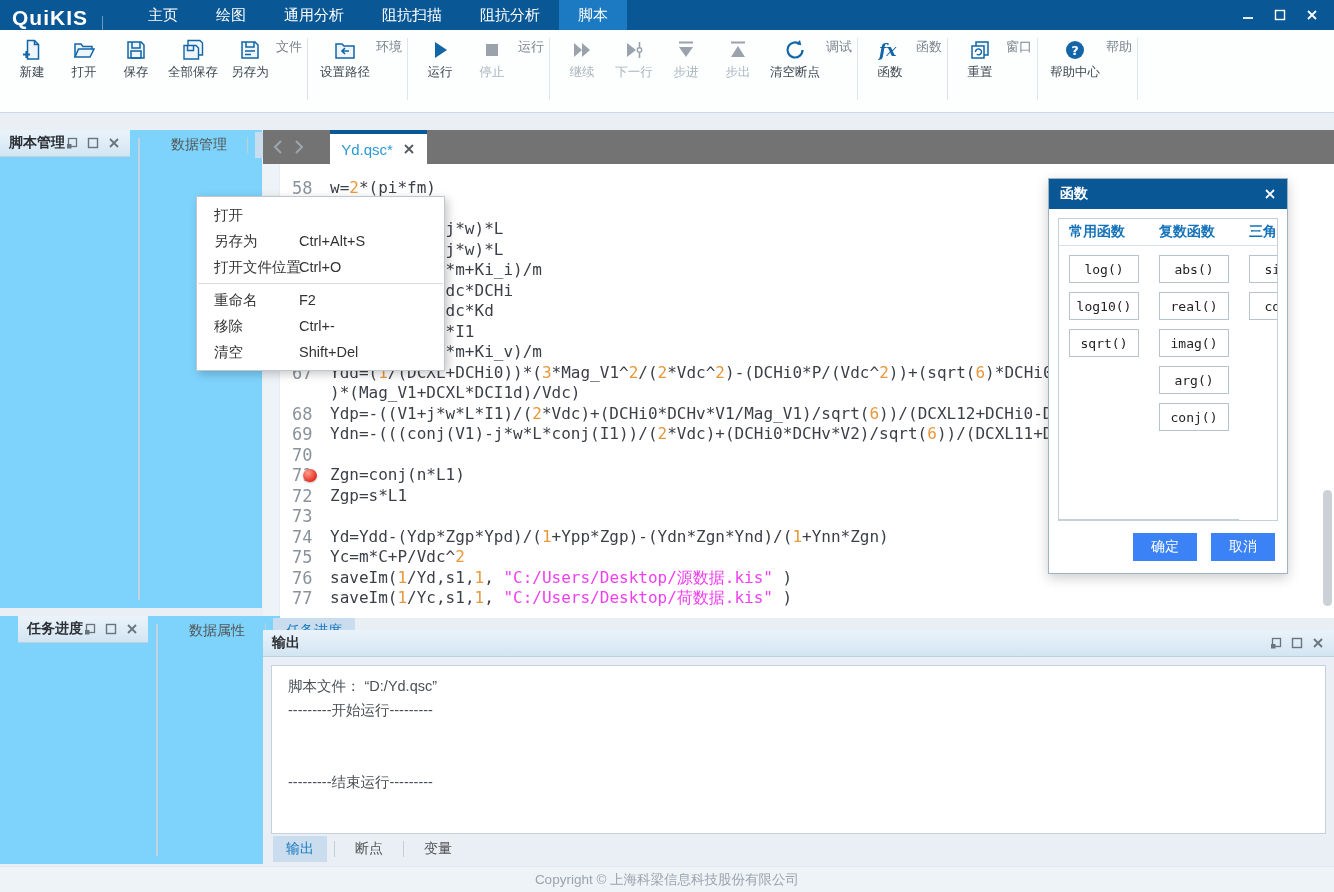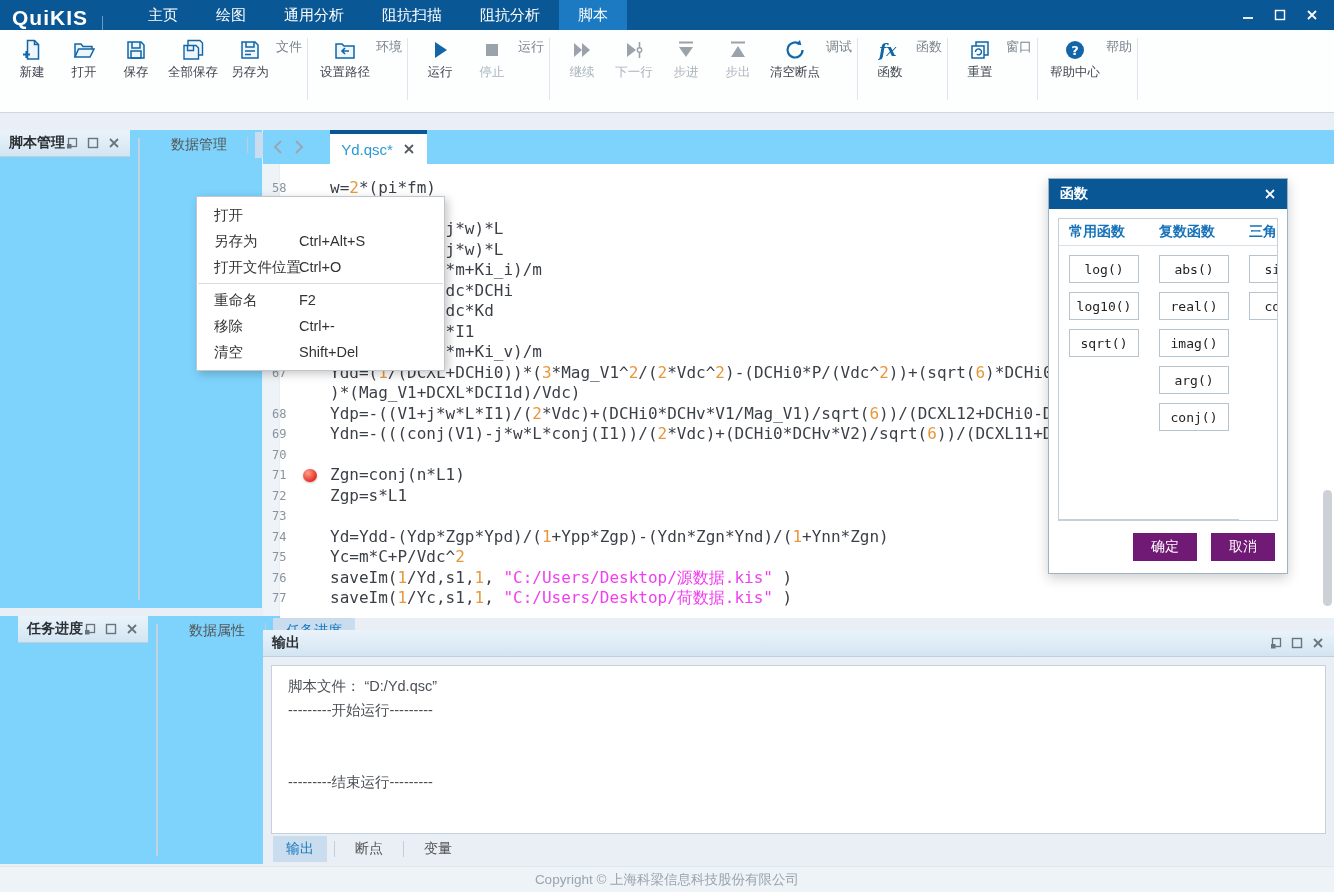--- a/index.html
+++ b/index.html
@@ -33,31 +33,31 @@
   .picons{margin-left:auto;display:flex;gap:7px;align-items:center;}
   .picon{display:flex;align-items:center;justify-content:center;width:14px;height:14px;}
   .pbody{flex:1;background:#fff;border:1px solid #c3d2de;margin:8px;position:relative;overflow:hidden;}
   .ptabs{height:30px;display:flex;align-items:center;padding:0 10px;flex:0 0 auto;}
   .ptab{padding:4px 13px;font-size:14px;color:#555;white-space:nowrap;}
   .ptab.active{background:#c9ddee;color:#1777bd;}
   .tsep{width:1px;height:16px;background:#c3cdd6;margin:0 7px;}
   .filerow{margin:12px 6px 0 26px;background:#dcebf8;display:flex;align-items:center;gap:6px;padding:3px 7px;width:fit-content;}
   .filename{font-size:15px;color:#2d6da8;background:#c6def3;padding:0 4px;}
   
-  .tabbar{position:absolute;left:263px;top:130px;width:1071px;height:34px;background:#7dd3fc;border-bottom:1px solid #c2d2df;}
+  .tabbar{position:absolute;left:263px;top:130px;width:1071px;height:34px;background:#737373;border-bottom:1px solid #c2d2df;}
   .chev{position:absolute;top:9px;}
   .chev.left{left:9px;} .chev.right{left:30px;}
   .edittab{position:absolute;left:67px;top:0;height:30px;width:97px;background:#fff;border-top:4px solid #0a5796;
            display:flex;align-items:center;justify-content:center;gap:9px;font-size:15px;color:#2a9ad4;}
   .editor{position:absolute;left:263px;top:164px;width:1071px;height:454px;background:#fff;overflow:hidden;}
   .gutterbg{position:absolute;left:0;top:0;bottom:0;width:16px;background:#eef3f8;border-right:1px solid #e6edf3;}
   .code{position:absolute;left:0;top:14px;right:0;}
   .codeline{position:relative;height:20.5px;padding-left:67px;white-space:pre;
             font-family:"DejaVu Sans Mono","Liberation Mono",monospace;font-size:16px;line-height:20.5px;color:#3b3f47;}
-  .lnum{position:absolute;left:9px;top:0;font-size:12px;line-height:20.5px;color:#8a939b;}
+  .lnum{position:absolute;left:29px;top:0;font-size:17px;line-height:20.5px;color:#8a939b;}
   .bpdot{position:absolute;left:40px;top:3.5px;width:13.5px;height:13.5px;border-radius:50%;
          background:radial-gradient(circle at 35% 30%,#ff9d8d,#e33022 70%);box-shadow:0 1px 2px rgba(0,0,0,.25);}
   .num{color:#e8973a;} .str{color:#f03ef0;}
   .vthumb{position:absolute;right:2px;top:326px;width:9px;height:116px;background:#cbd1d6;border-radius:5px;}
   
   .ctxmenu{position:absolute;left:196px;top:196px;width:247px;background:#fff;border:1px solid #bfc6cc;
            box-shadow:3px 3px 9px rgba(0,0,0,.22);padding:5px 0;z-index:40;}
   .ci{position:relative;height:26px;line-height:26px;padding:0 14px 0 17px;font-size:14.5px;color:#333;}
   .ci .sc{position:absolute;left:102px;top:0;}
   .csep{height:1px;background:#d9dde1;margin:3px 1px;}
@@ -68,21 +68,21 @@
   .fclose{margin-left:auto;display:flex;align-items:center;}
   .fbody{flex:1;margin:9px 9px 4px;border:1px solid #c4cfd8;display:flex;flex-direction:row;overflow:hidden;}
   .fsec{border-bottom:1px solid #c4cfd8;}
   .fsec:last-child{border-bottom:none;}
   .fsectitle{padding:4px 10px;color:#1673b9;font-weight:bold;font-size:14px;border-bottom:1px solid #d8e0e6;}
   .fbtns{display:flex;flex-wrap:wrap;gap:9px 11px;padding:9px 10px;}
   .fbtn{min-width:58px;height:26px;border:1px solid #b6c4d0;background:#fff;color:#222;
         font-family:"DejaVu Sans Mono","Liberation Mono",monospace;font-size:13px;
         display:flex;align-items:center;justify-content:center;padding:0 5px;}
   .ffoot{display:flex;justify-content:flex-end;gap:14px;padding:8px 12px 12px;flex:0 0 auto;}
-  .fact{width:64px;height:28px;background:#701a75;color:#fff;font-size:14px;display:flex;align-items:center;justify-content:center;}
+  .fact{width:64px;height:28px;background:#3b82f6;color:#fff;font-size:14px;display:flex;align-items:center;justify-content:center;}
   
   .outpanel{position:absolute;left:263px;top:630px;width:1071px;height:234px;display:flex;flex-direction:column;background:#e9eff5;}
   .outbody{flex:1;background:#fff;border:1px solid #c3d2de;margin:8px 8px 0;padding:8px 16px;overflow:hidden;}
   .outline{font-size:14.5px;line-height:24px;color:#4a5056;white-space:pre;}
   
   .footer{position:absolute;left:0;right:0;top:866px;height:26px;background:#eef3f8;border-top:1px solid #e0e8ef;
           display:flex;align-items:center;justify-content:center;font-size:13.5px;color:#9aa4ad;}
 </style>
 </head>
 <body>

